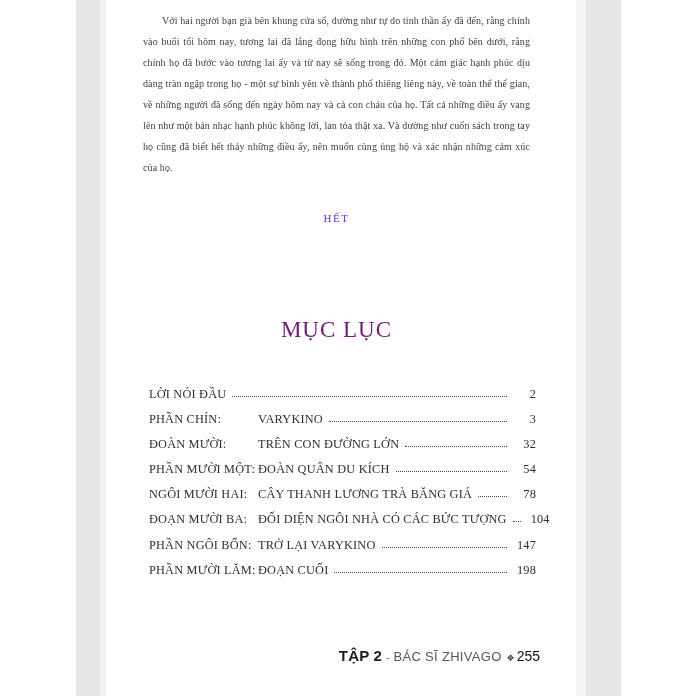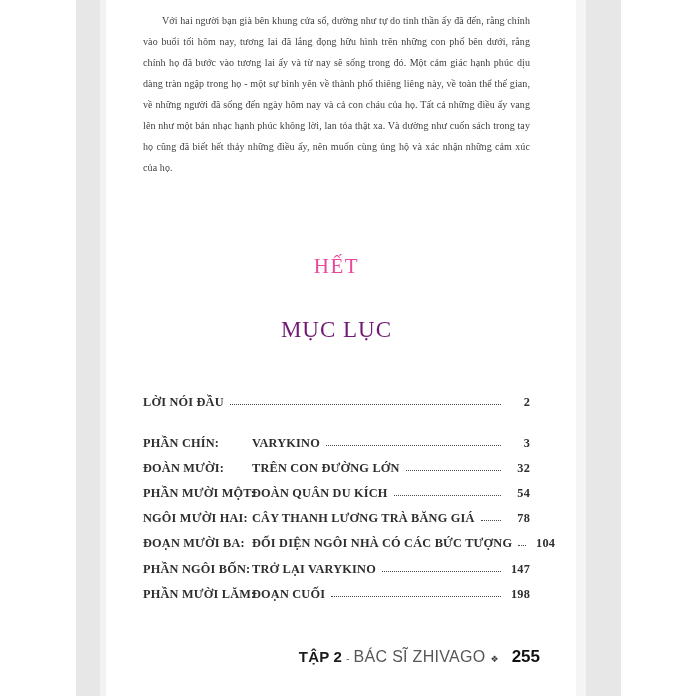--- a/index.html
+++ b/index.html
@@ -20,52 +20,52 @@
   .content{position:absolute;left:143px;top:0;width:387px;height:696px;}
 
   .body-par{
     position:absolute;top:10px;left:0;width:387px;margin:0;
     font-size:10px;line-height:21px;color:#404040;
     text-align:justify;text-indent:19px;letter-spacing:0.1px;
   }
 
   .end-marker{
     position:absolute;top:212px;left:0;width:387px;text-align:center;
-    font-size:21px;letter-spacing:1.5px;color:#ec4899;margin-top:42px;
+    font-size:11px;letter-spacing:1.5px;color:#6d28d9;
   }
 
   .toc-title{
     position:absolute;top:317px;left:0;width:387px;margin:0;text-align:center;
     font-size:23px;font-weight:normal;letter-spacing:1px;color:#701a75;
   }
 
-  .toc{position:absolute;top:382px;left:0;width:387px;font-weight:bold;}
+  .toc{position:absolute;top:382px;left:6px;width:387px;}
   .toc-row{
     display:flex;align-items:baseline;height:25.1px;line-height:25.1px;
     font-size:12.3px;color:#2e2e2e;letter-spacing:0.2px;white-space:nowrap;
   }
   .toc-label{flex:none;width:109px;}
   .toc-row.single .toc-label{width:auto;}
-  .toc-chapter{flex:none;margin-top:24px;}
+  .toc-chapter{flex:none;}
   .dots{
     flex:1;height:0;border-bottom:1.6px dotted #4a4a4a;
     margin:0 3px 0 6px;position:relative;top:-1px;min-width:8px;
   }
   .toc-page{flex:none;min-width:26px;text-align:right;}
 
   .footer{
     position:absolute;top:647px;right:156px;
     display:flex;align-items:baseline;
     font-family:"Liberation Sans", sans-serif;white-space:nowrap;
   }
   .footer .vol{font-size:15px;font-weight:bold;color:#1c1c1c;letter-spacing:0.2px;}
   .footer .sep{font-size:10.5px;color:#666;margin:0 4px;}
-  .footer .btitle{font-size:16px;color:#575757;letter-spacing:0.3px;}
+  .footer .btitle{font-size:13px;color:#575757;letter-spacing:0.3px;}
   .footer .orn{font-size:9px;color:#3a3a3a;margin-left:5px;}
-  .footer .pnum{font-size:17px;font-weight:bold;color:#111;margin-left:13px;}
+  .footer .pnum{font-size:14px;font-weight:normal;color:#111;margin-left:2px;}
 </style>
 </head>
 <body>
 
 <div class="shot">
   <div class="edge edge-left"></div>
   <div class="edge edge-left-soft"></div>
   <div class="edge edge-right-soft"></div>
   <div class="edge edge-right"></div>
 

